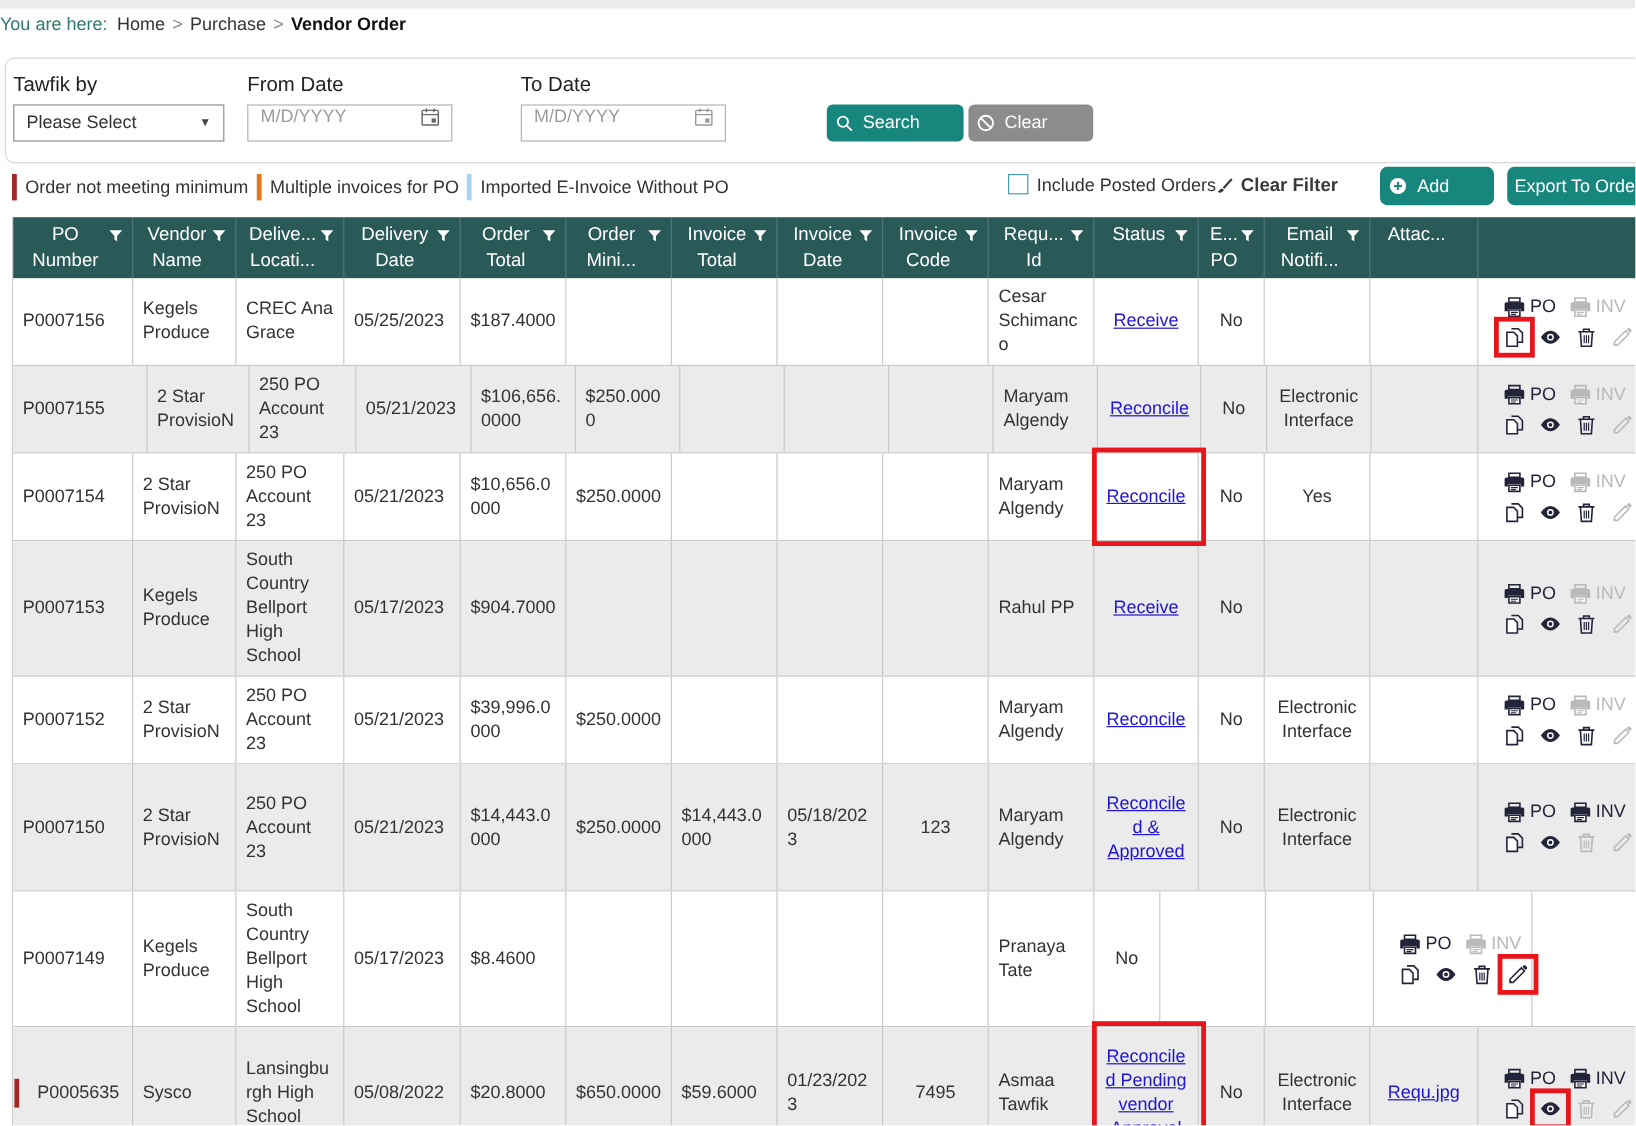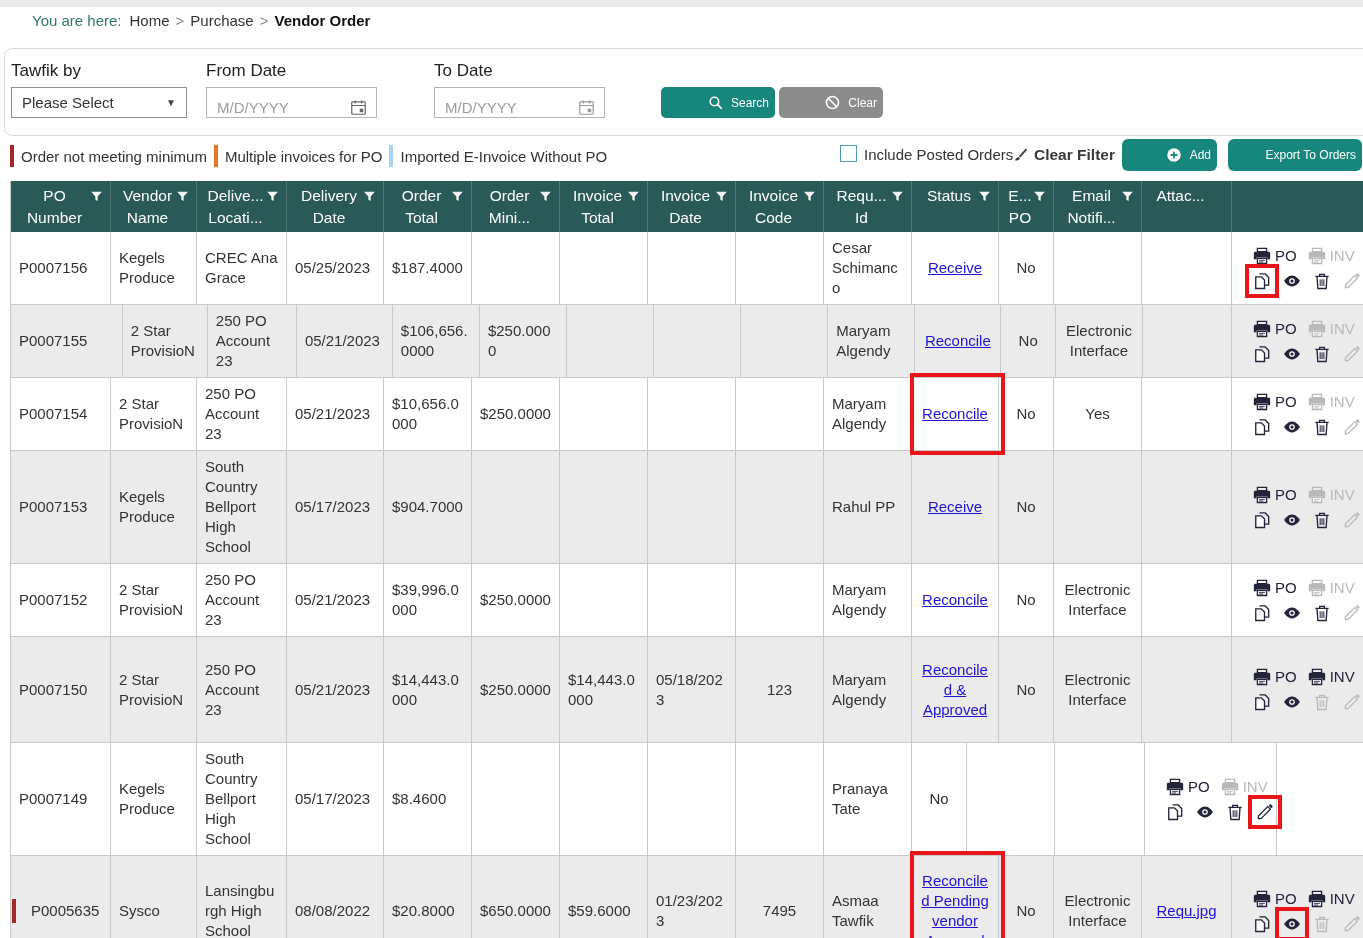--- a/index.html
+++ b/index.html
@@ -1,38 +1,38 @@
 <!DOCTYPE html>
 <html><head>
 <meta charset="utf-8">
 <style>
   html,body{margin:0;padding:0;background:#fff;}
   .page{position:relative;width:1363px;height:938px;background:#fff;overflow:hidden;
         font-family:"Liberation Sans",sans-serif;}
   .topstrip{position:absolute;left:0;top:0;width:100%;height:7px;background:#ebebeb;}
   
-  .breadcrumb{position:absolute;left:0;top:12px;font-size:15px;color:#333;white-space:nowrap;padding-left:32px;}
+  .breadcrumb{position:absolute;left:0;top:12px;font-size:15px;color:#333;white-space:nowrap;}
   .bc-prefix{color:#2e7a70;margin-right:4px;}
   .bc-item{color:#333;margin:0 4px;}
   .bc-sep{color:#888;margin:0 2px;}
   .bc-current{font-weight:bold;color:#111;}
   
   .search-panel{position:absolute;left:4px;top:48px;right:-8px;height:86px;background:#fff;
                 border:1px solid #d9d9d9;border-radius:8px;}
   .flabel{position:absolute;font-size:17px;color:#222;}
   .selectbox{position:absolute;left:6px;top:38px;width:176px;height:31px;box-sizing:border-box;
              border:1px solid #8f8f8f;display:flex;align-items:center;justify-content:space-between;
              padding:0 10px;font-size:15px;color:#333;background:#fff;cursor:pointer;}
   .caret{font-size:10px;color:#444;}
   .datebox{position:absolute;top:38px;width:171px;height:31px;box-sizing:border-box;
-           border:1px solid #b3b3b3;display:flex;align-items:flex-end;padding:0 8px;background:#fff;}
+           border:1px solid #b3b3b3;display:flex;align-items:flex-start;padding:0 8px;background:#fff;}
   .datebox input{flex:1;min-width:0;border:0;outline:0;font-size:15px;color:#333;font-family:inherit;background:transparent;}
   .datebox input::placeholder{color:#9b9b9b;}
-  .btn{position:absolute;display:flex;align-items:center;justify-content:flex-end;gap:7px;border:0;
-       border-radius:5px;color:#fff;font-size:12px;font-family:inherit;cursor:pointer;}
+  .btn{position:absolute;display:flex;align-items:center;justify-content:flex-start;gap:7px;border:0;
+       border-radius:5px;color:#fff;font-size:15px;font-family:inherit;cursor:pointer;margin-left:28px;}
   .btn.teal{background:#17867d;}
   .btn.gray{background:#8c8c8c;}
   .btn-search{left:656px;top:38px;width:114px;height:31px;}
   .btn-clear{left:774px;top:38px;width:104px;height:31px;}
   
   .legend{position:absolute;left:10px;top:145px;display:flex;align-items:center;gap:7px;
           font-size:15px;color:#333;}
   .leg-bar{width:4px;height:22px;}
   .chk{position:absolute;left:840px;top:145px;width:17px;height:17px;box-sizing:border-box;
        border:1px solid #4a9ab5;background:#fff;cursor:pointer;}
@@ -1026,21 +1026,21 @@
           <span class="flagbar"></span>
           <span class="cwrap flagged">P0005635</span>
         </div>
         <div class="tcell" style="width:86px">
           <span class="cwrap">Sysco</span>
         </div>
         <div class="tcell" style="width:90px">
           <span class="cwrap">Lansingburgh High School</span>
         </div>
         <div class="tcell" style="width:97px">
-          <span class="cwrap">08/08/2022</span>
+          <span class="cwrap">05/08/2022</span>
         </div>
         <div class="tcell" style="width:88px">
           <span class="cwrap">$20.8000</span>
         </div>
         <div class="tcell" style="width:88px">
           <span class="cwrap">$650.0000</span>
         </div>
         <div class="tcell" style="width:88px">
           <span class="cwrap">$59.6000</span>
         </div>

